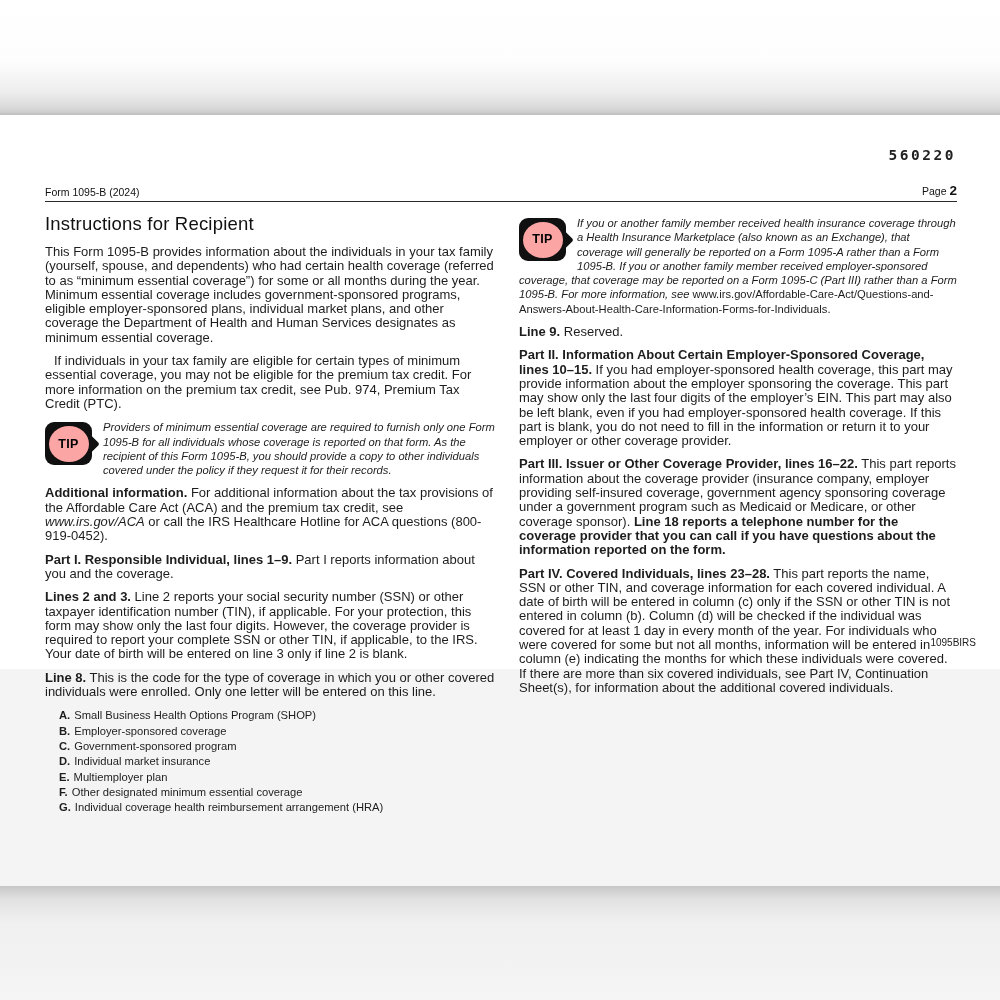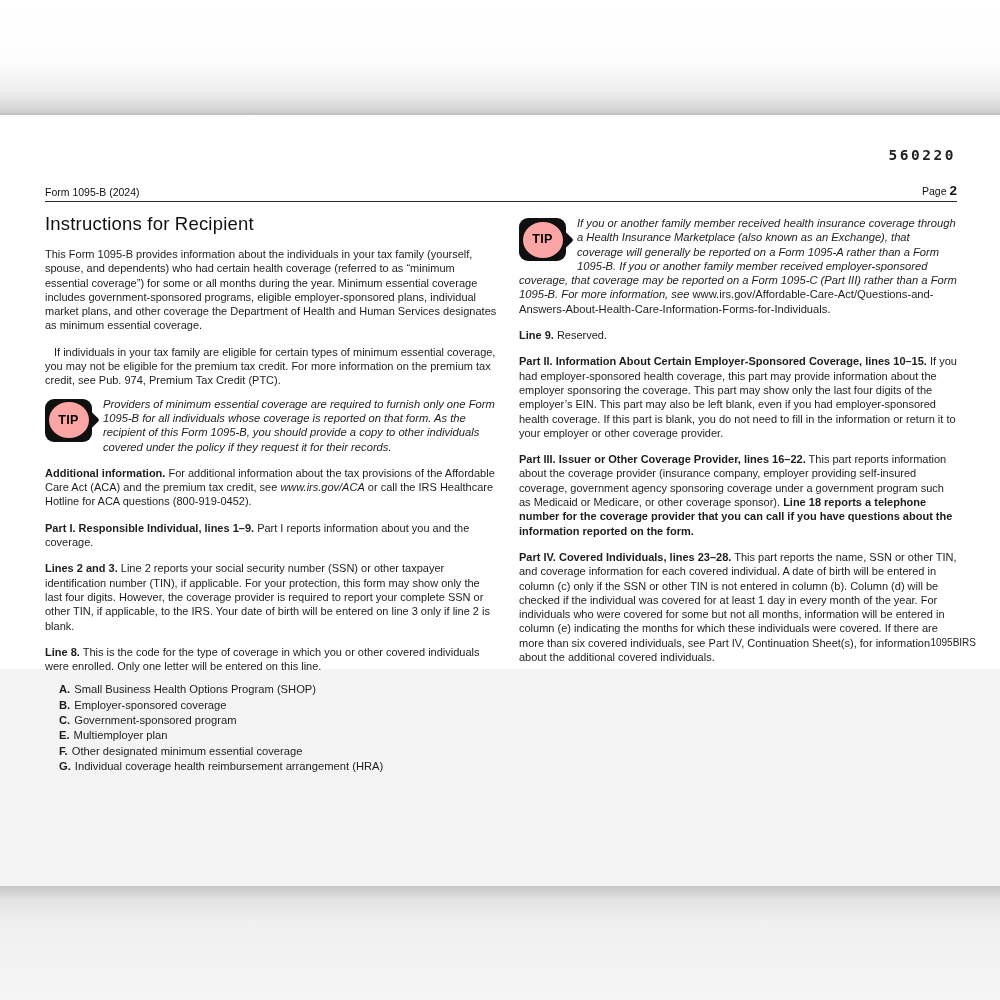--- a/index.html
+++ b/index.html
@@ -33,21 +33,21 @@
   .page-num b { font-size:13.5px; }
   .rule { border:none; border-top:1.7px solid #2a2a2a; margin:3px 0 0 0; }
   .cols { display:flex; gap:22px; margin-top:8px; }
   .col-left  { width:452px; }
   .col-right { width:438px; padding-top:6px; }
   h1 {
     font-size:18.5px; font-weight:400; margin:3px 0 10px 0;
     letter-spacing:0.2px; color:#111;
   }
   p.body {
-    font-size:11px; line-height:14.3px; margin:12px 0 9px 0;
+    font-size:13px; line-height:14.3px; margin:0 0 9px 0;
   }
   .indent { text-indent:9px; }
   .tipblock { margin:0 0 9px 0; font-size:11.2px; line-height:14.3px; }
   .tipblock::after { content:""; display:block; clear:both; }
   .tipicon {
     float:left; position:relative; width:47px; height:43px;
     background:#101010; border-radius:9px; margin:2px 11px 2px 0;
   }
   .tipicon::before {
     content:""; position:absolute; top:50%; right:-5px; width:13px; height:13px;
@@ -105,20 +105,21 @@
         <p class="body"><b>Part I. Responsible Individual, lines 1–9.</b><span> Part I reports information about you and the coverage.</span></p>
 
         <p class="body"><b>Lines 2 and 3.</b><span> Line 2 reports your social security number (SSN) or other taxpayer identification number (TIN), if applicable. For your protection, this form may show only the last four digits. However, the coverage provider is required to report your complete SSN or other TIN, if applicable, to the IRS. Your date of birth will be entered on line 3 only if line 2 is blank.</span></p>
 
         <p class="body"><b>Line 8.</b><span> This is the code for the type of coverage in which you or other covered individuals were enrolled. Only one letter will be entered on this line.</span></p>
 
         <div class="codes">
           <div class="code-line"><b>A.</b><span>Small Business Health Options Program (SHOP)</span></div>
           <div class="code-line"><b>B.</b><span>Employer-sponsored coverage</span></div>
           <div class="code-line"><b>C.</b><span>Government-sponsored program</span></div>
+          <div class="code-line"><b>D.</b><span>Individual market insurance</span></div>
           <div class="code-line"><b>E.</b><span>Multiemployer plan</span></div>
           <div class="code-line"><b>F.</b><span>Other designated minimum essential coverage</span></div>
           <div class="code-line"><b>G.</b><span>Individual coverage health reimbursement arrangement (HRA)</span></div>
         </div>
       </div>
 
       <div class="col-right">
 
         <div class="tipblock">
           <span class="tipicon">

